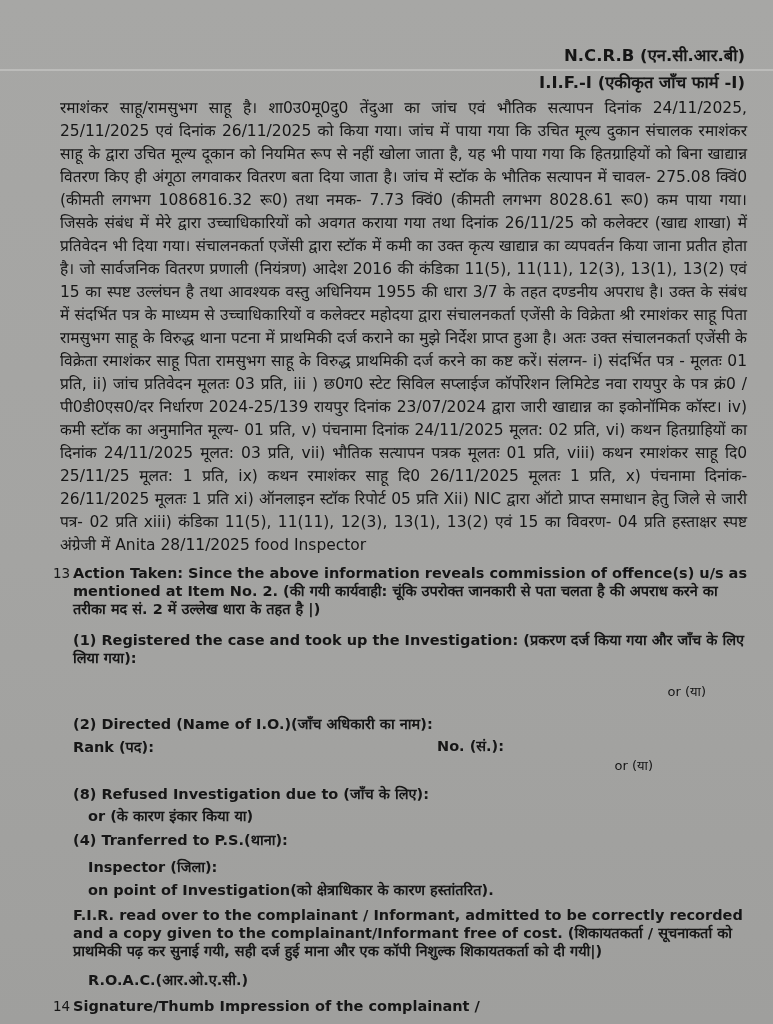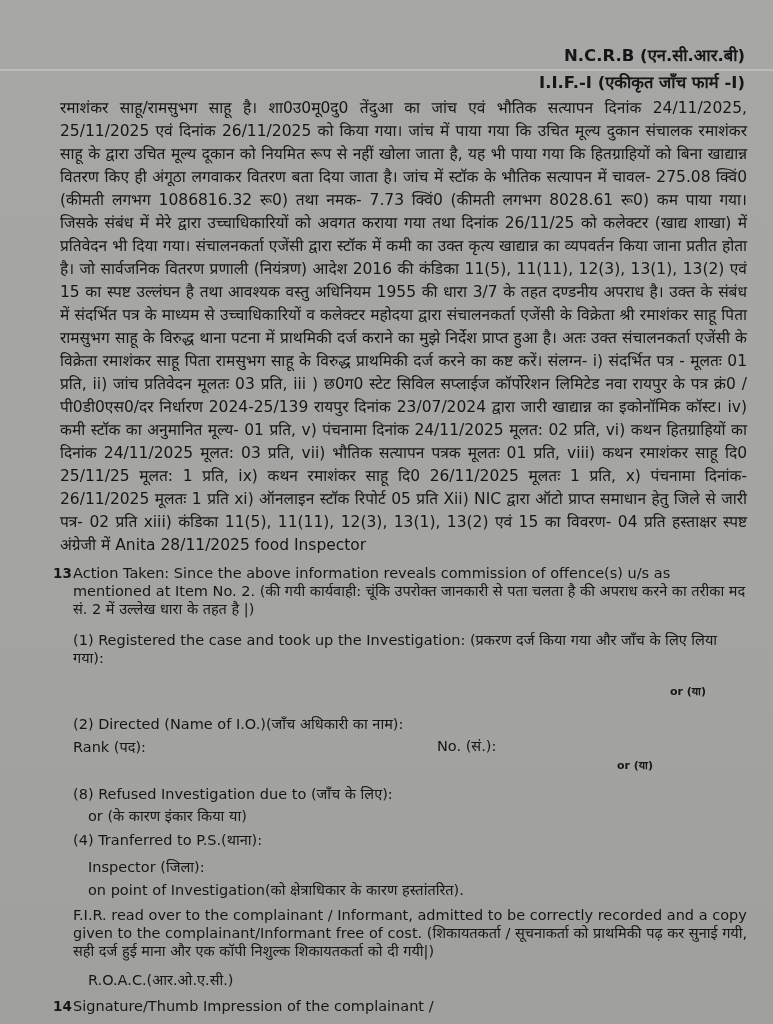--- a/index.html
+++ b/index.html
@@ -33,33 +33,33 @@
     font-size: 15.5px;
     line-height: 23px;
     text-align: justify;
     font-weight: normal;
   }
   .numbered { position: relative; }
   .sec13 { margin-top: 7px; }
   .marg-num {
     position: absolute;
     left: 53px; top: 1px;
-    font-weight: bold;
+    font-weight: normal;
     font-size: 13.5px;
   }
   .content { margin-left: 73px; margin-right: 25px; }
   .b {
-    font-weight: normal;
+    font-weight: bold;
     font-size: 14.5px;
     line-height: 18px;
     margin: 0;
     text-align: left;
   }
   .item1   { margin-top: 13px; }
-  .or-line { font-weight: bold; font-size: 11px; line-height: 18px; text-align: right; }
+  .or-line { font-weight: normal; font-size: 13px; line-height: 18px; text-align: right; }
   .or1     { margin-top: 16px; padding-right: 42px; }
   .or2     { margin-top: 2px;  padding-right: 95px; }
   .item2   { margin-top: 14px; }
   .rank-line { position: relative; height: 18px; margin-top: 4px; }
   .no-label  { position: absolute; left: 364px; top: 0; }
   .item2b  { margin-top: 4px; }
   .item3   { margin-top: 10px; }
   .indent  { margin-left: 15px; }
   .item3b  { margin-top: 4px; }
   .item4   { margin-top: 6px; }

